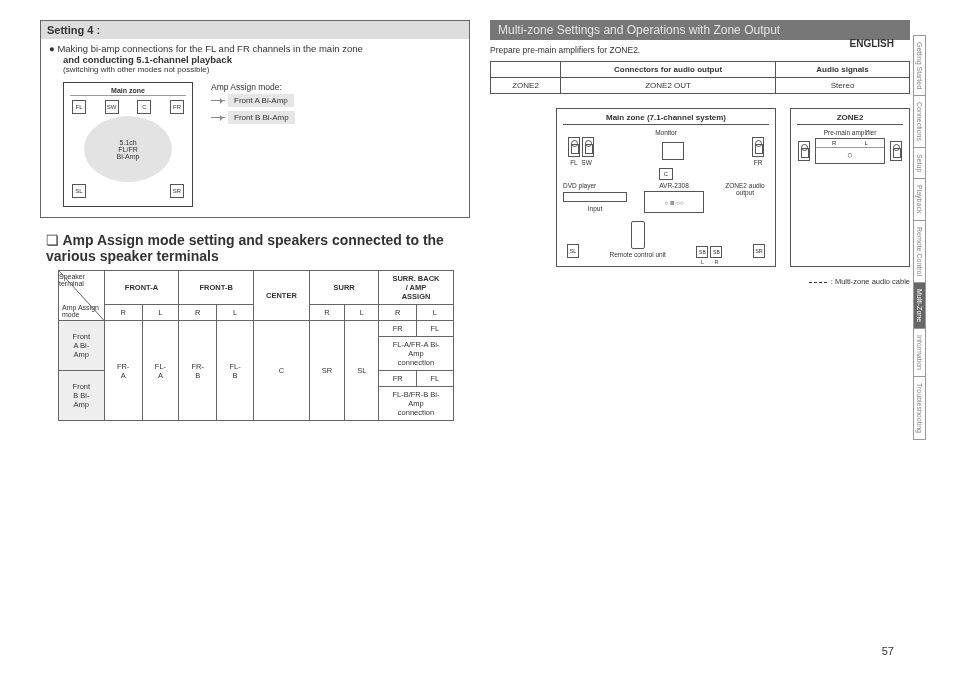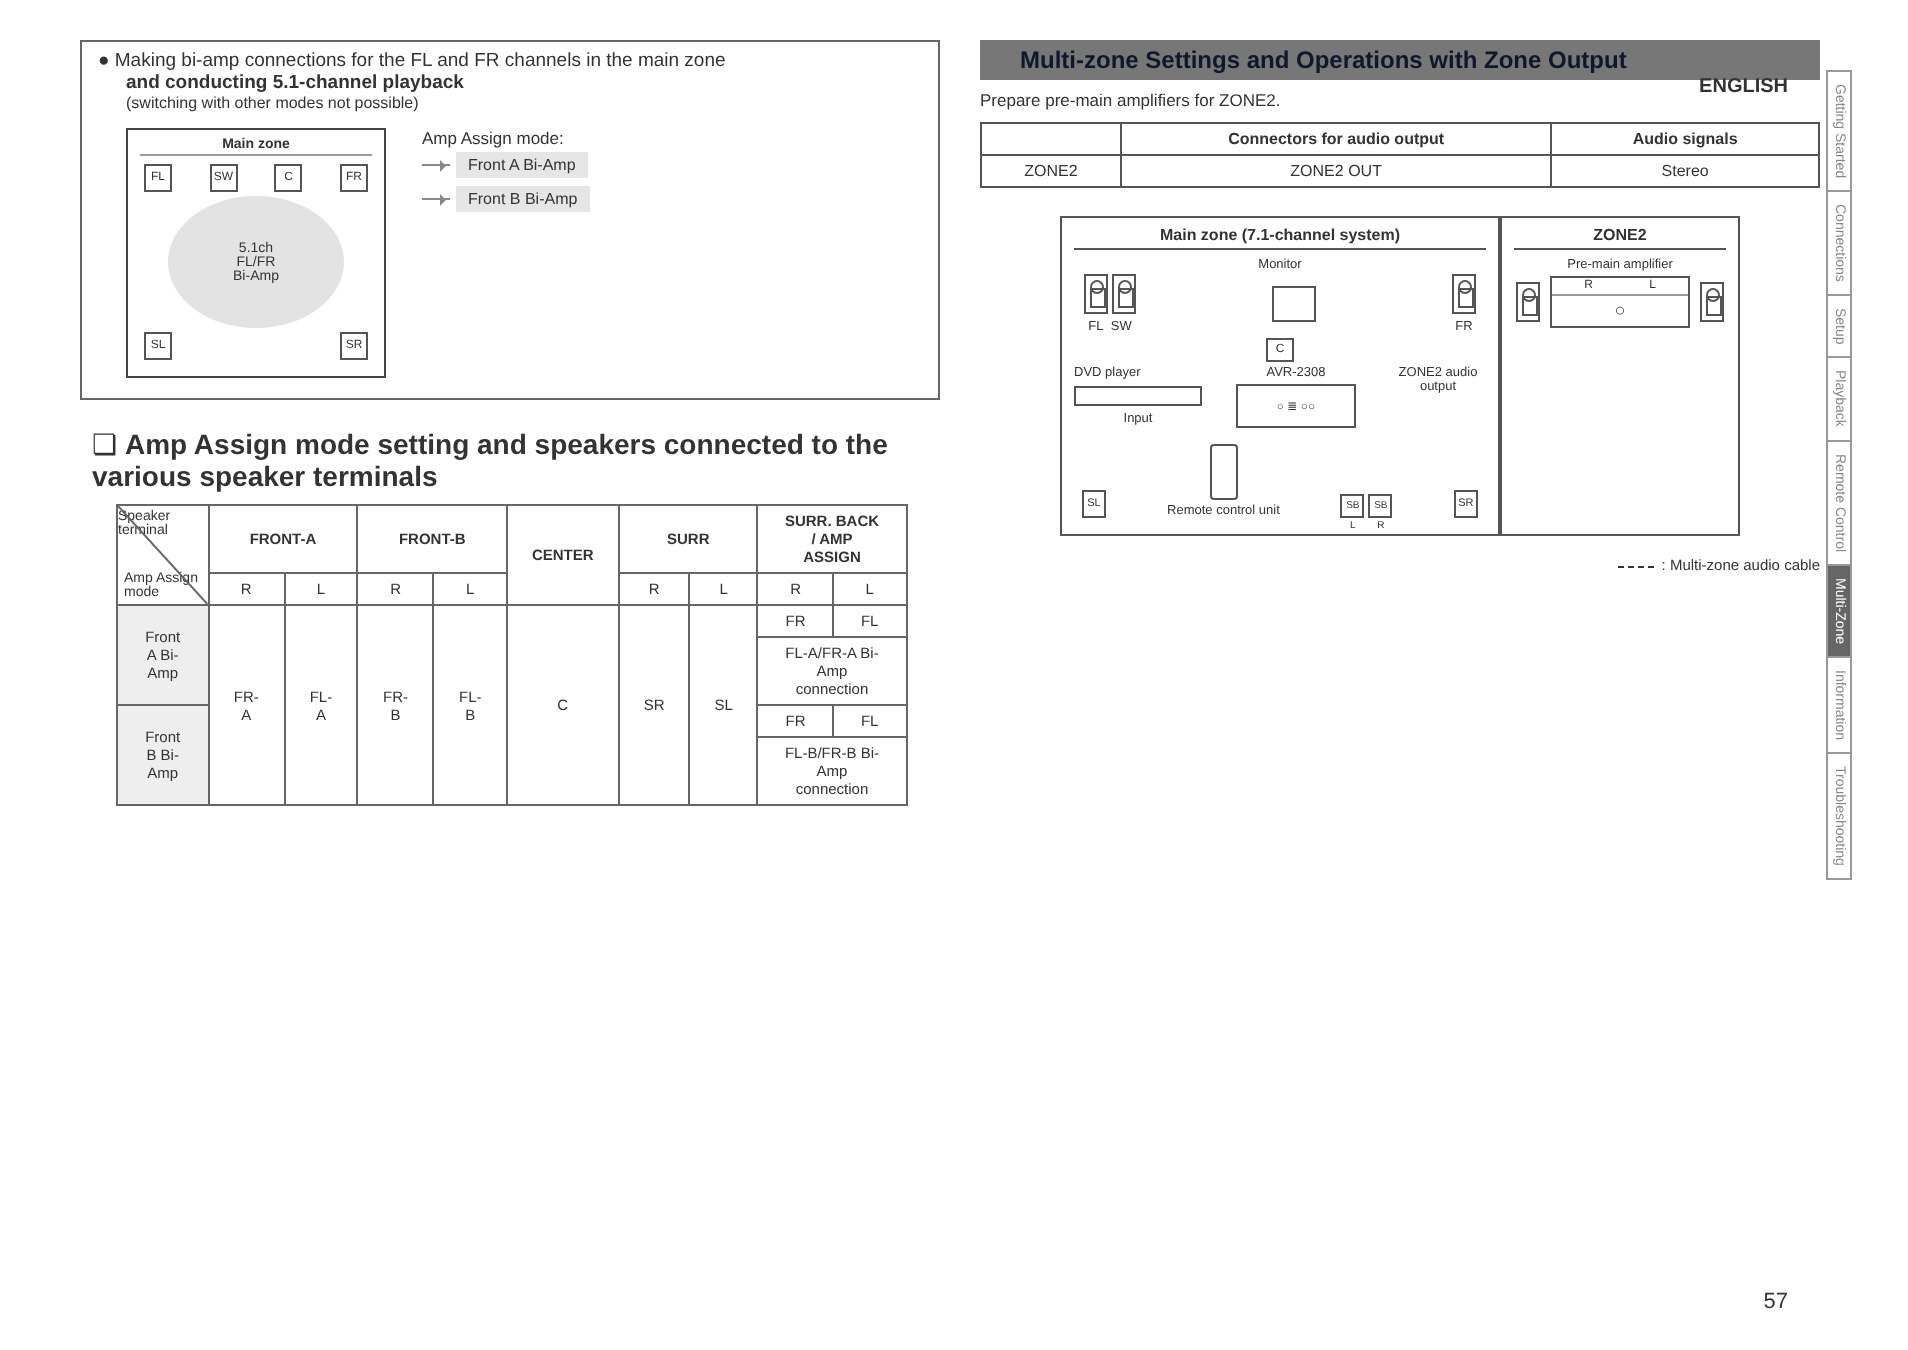--- a/index.html
+++ b/index.html
@@ -106,34 +106,34 @@
     padding: 3px 12px;
     text-align: center;
   }
   table.amp-table .rowh { background: #eee; }
   table.amp-table .lefthdr { text-align: left; padding-left: 6px; position: relative; }
   .diag-label { position: absolute; font-size: 7px; }
 
   
   .bar {
     background: #777;
-    color: #0f172a;
-    font-weight: bold;
+    color: #e5e5e5;
+    font-weight: normal;
     font-size: 12px;
-    padding: 3px 20px;
+    padding: 3px 8px;
   }
   .prep { font-size: 8.5px; margin: 5px 0 6px 0; }
   table.conn {
     border-collapse: collapse;
     font-size: 8px;
     width: 100%;
   }
   table.conn th, table.conn td { border: 1px solid #555; padding: 3px 19px; text-align: center; }
 
-  .sys-row { display: flex; margin-top: 14px; justify-content: center; }
+  .sys-row { display: flex; gap: 14px; margin-top: 14px; justify-content: flex-end; }
   .sys-box { border: 1px solid #555; padding: 4px 6px 8px 6px; }
   .sys-title { font-weight: bold; font-size: 8px; text-align: center; border-bottom: 1px solid #555; padding-bottom: 2px; margin-bottom: 4px; }
   .sys-body { font-size: 7px; text-align: center; }
   .spk { display:inline-block; width:12px; height:20px; border:1px solid #555; margin:1px; position: relative;}
   .spk::before { content:""; position:absolute; width:5px;height:5px;border:1px solid #555;border-radius:50%; left:2px; top:2px;}
   .spk::after { content:""; position:absolute; width:6px;height:8px;border:1px solid #555; left:2px; bottom:2px;}
   .mini { font-size: 6.5px; }
   .dvd { width: 64px; height: 10px; border:1px solid #555; margin: 3px auto; }
   .avr { width: 60px; height: 22px; border:1px solid #555; margin: 2px auto; font-size:6px; display:flex;align-items:center;justify-content:center;}
   .remote { width: 14px; height: 28px; border:1px solid #555; border-radius:2px; margin: 2px auto; }
@@ -157,20 +157,21 @@
   <div class="side-tab">Remote Control</div>
   <div class="side-tab active">Multi-Zone</div>
   <div class="side-tab">Information</div>
   <div class="side-tab">Troubleshooting</div>
 </div>
 
 <div class="cols">
 
   <div class="col col-left">
     <div class="setting-box">
+      <div class="setting-title">Setting 4 :</div>
       <div class="setting-body">
         <div class="setting-line1">Making bi-amp connections for the FL and FR channels in the main zone</div>
         <div class="setting-line2">and conducting 5.1-channel playback</div>
         <div class="setting-note">(switching with other modes not possible)</div>
 
         <div class="diagram-row">
           <div class="mainzone-box">
             <div class="mz-title">Main zone</div>
             <div class="mz-sprow">
               <div class="mz-sp">FL</div>

